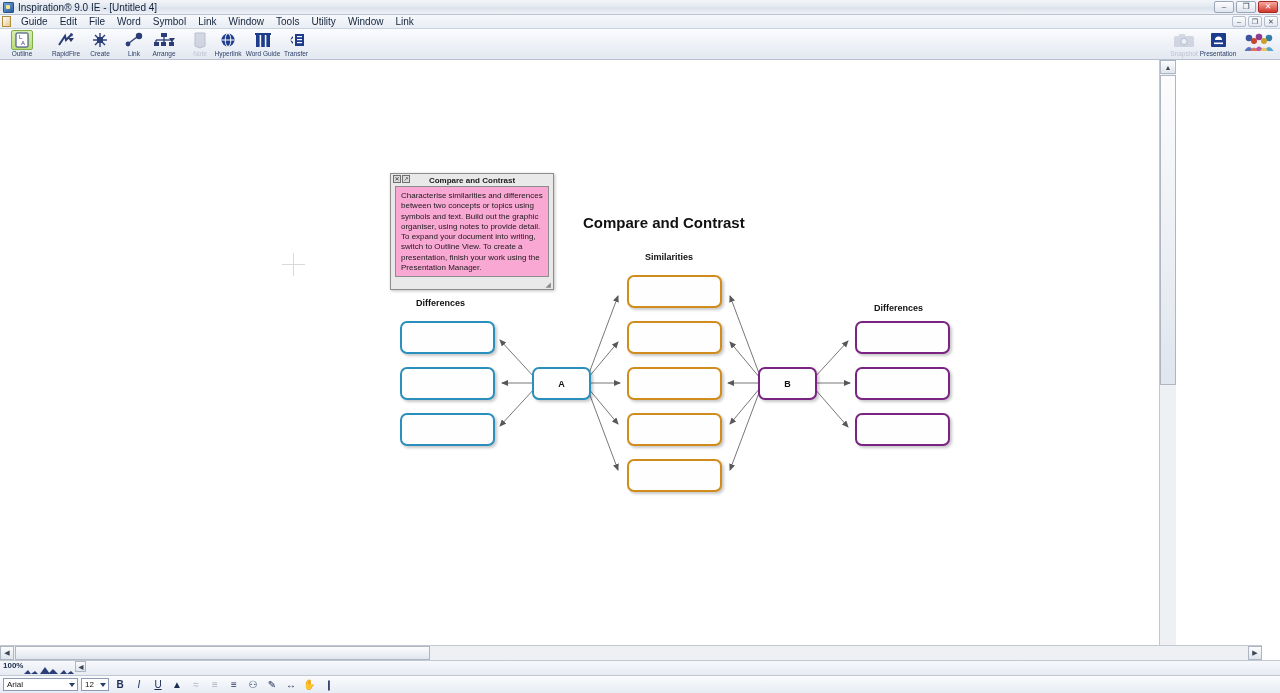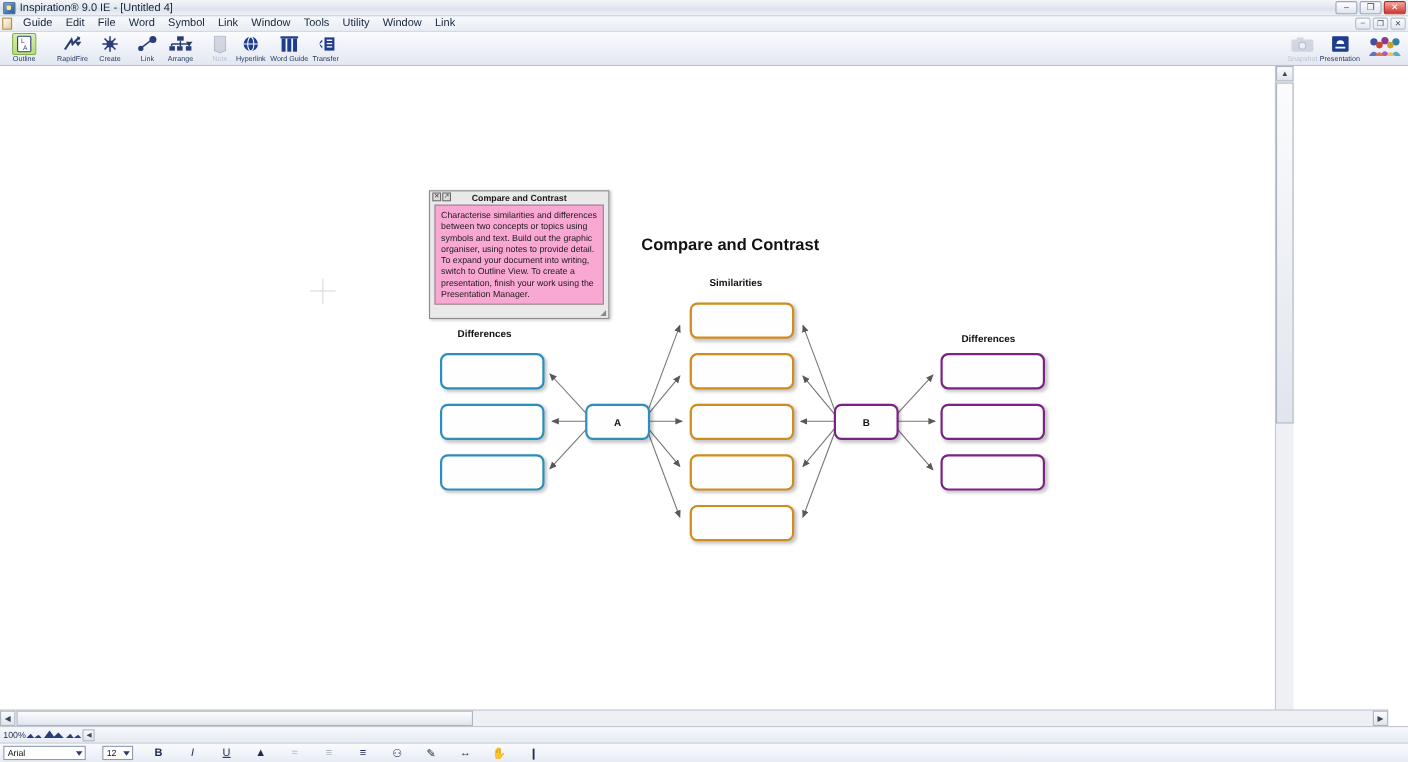--- a/index.html
+++ b/index.html
@@ -175,30 +175,30 @@
   .hscroll { position:absolute; left:0; bottom:33px; width:1262px; height:15px;
              background:#eef0f4; border-top:1px solid #c2c8d2; }
   .sb-btn { background:linear-gradient(to bottom,#fbfcfd,#dfe4ec); border:1px solid #aeb6c3;
             display:flex; align-items:center; justify-content:center; font-size:7px; color:#3a4655; }
   .sb-thumb { background:linear-gradient(to bottom,#fcfcfd,#e0e5ee); border:1px solid #aeb6c3; }
 
   
   .zoombar {
     position:absolute; left:0; bottom:18px; width:1280px; height:15px;
     background:linear-gradient(to bottom,#f6f8fb,#e6ebf3); border-top:1px solid #c2c8d2;
-    display:flex; align-items:center; padding-left:3px; gap:0;
+    display:flex; padding-left:3px; gap:0;font-weight:bold;
   }
   .zoom-pct { font-size:8px; color:#20304e; }
   .zbtn { cursor:default; }
 
   
   .formatbar {
     position:absolute; left:0; bottom:0; width:1280px; height:18px;
     background:linear-gradient(to bottom,#fafbfd,#e7ecf4); border-top:1px solid #c2c8d2;
-    display:flex; align-items:center; gap:15px; padding-left:3px;
+    display:flex; align-items:center; gap:3px; padding-left:3px;
   }
   .fb-combo {
     height:13px; background:#fff; border:1px solid #8e99b4; font-size:8px; color:#111;
     display:flex; align-items:center; padding-left:3px; position:relative;
   }
   .fb-combo .arw {
     position:absolute; right:2px; width:0;height:0;
     border-left:3px solid transparent;border-right:3px solid transparent;border-top:4px solid #2b3d63;
   }
   .fbtn { width:16px; height:15px; display:flex; align-items:center; justify-content:center;

